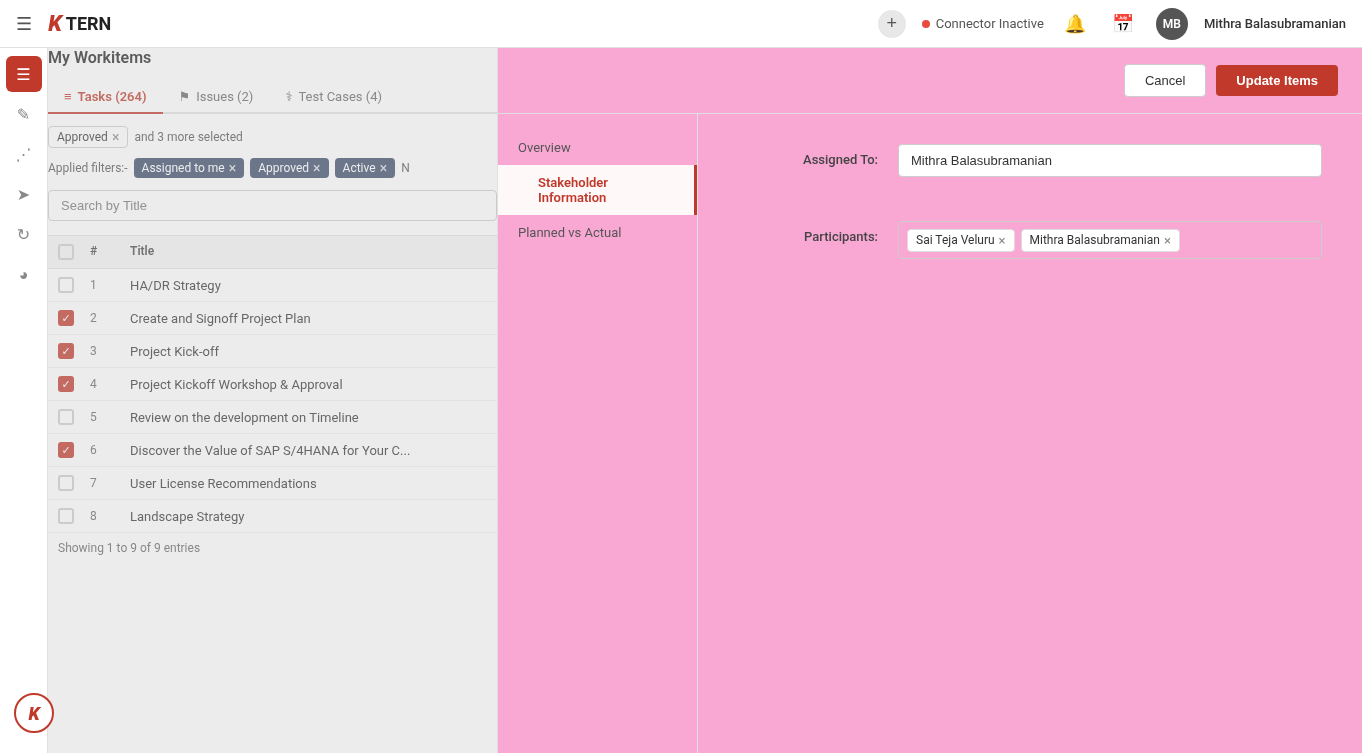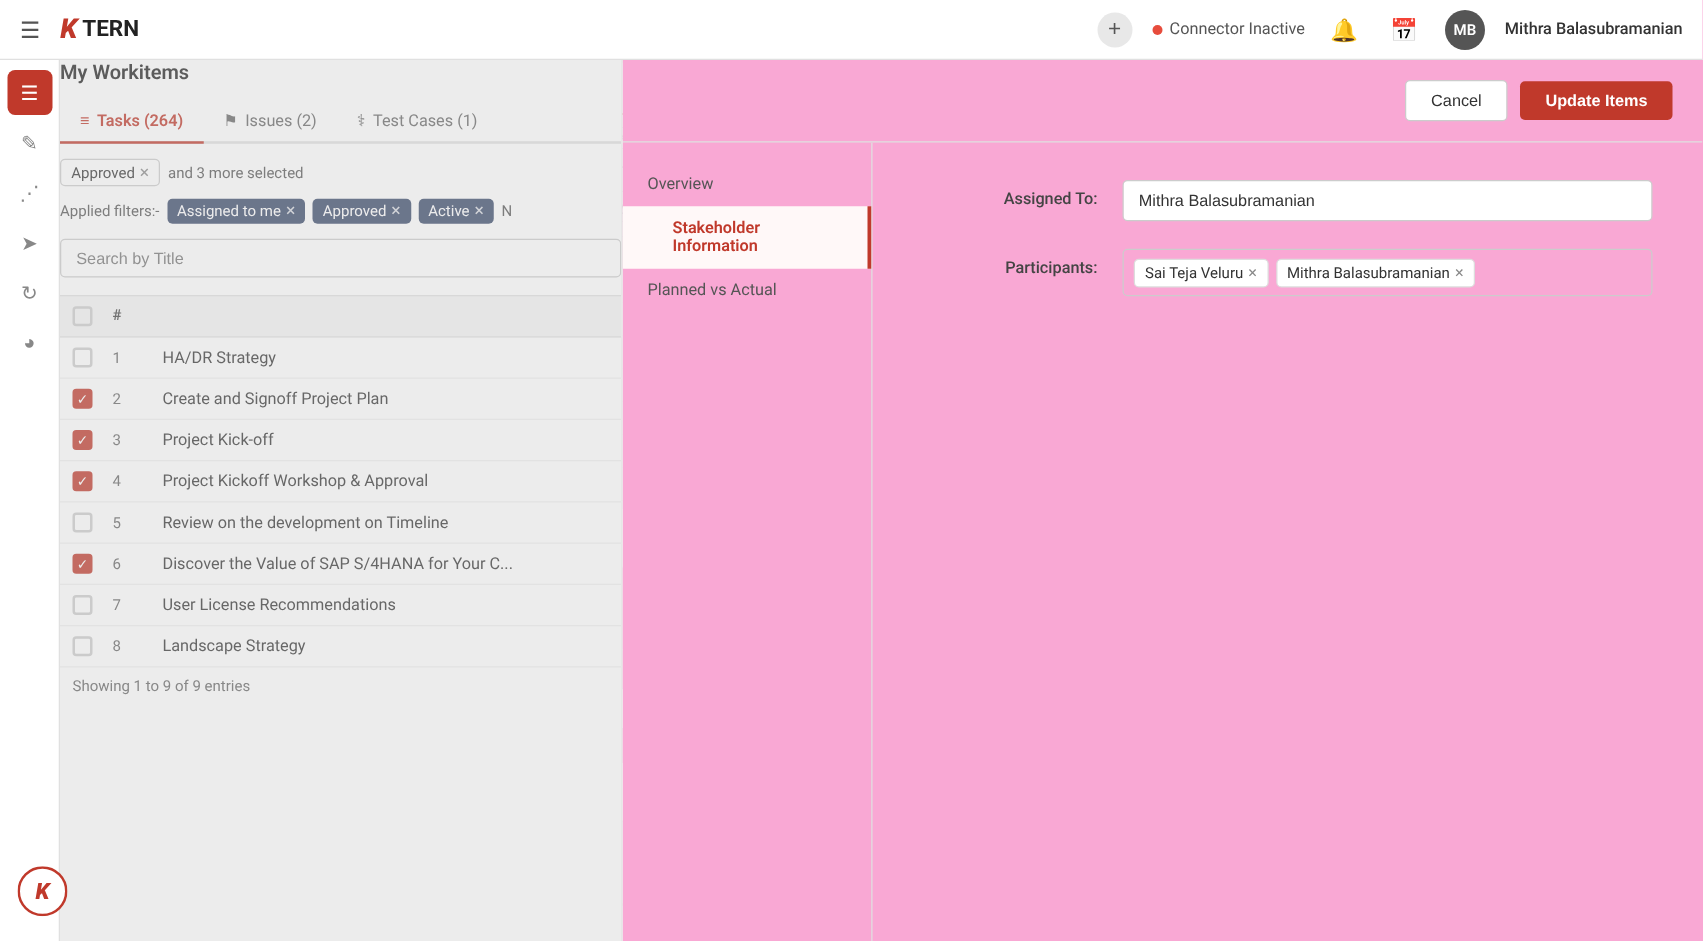--- a/index.html
+++ b/index.html
@@ -172,21 +172,21 @@
     .bulk-nav-title { font-size: 16px; font-weight: 700; color: #222; padding: 0 20px 16px; }
     .bulk-nav-item {
       padding: 10px 20px; font-size: 13px; color: #555; cursor: pointer;
     }
     .bulk-nav-item.active { color: #c0392b; border-right: 3px solid #c0392b; font-weight: 600; background: #fff8f8; padding-left: 40px; }
 
     
     .bulk-form { flex: 1; padding: 30px 40px; overflow-y: auto; }
 
     .form-row {
-      display: flex; align-items: flex-start; margin-bottom: 22px; gap: 20px;
+      display: flex; align-items: flex-start; margin-bottom: 44px; gap: 20px;
     }
     .form-label {
       width: 140px; min-width: 140px; text-align: right;
       font-size: 13px; color: #444; padding-top: 8px; font-weight: 500;
     }
     .form-input {
       flex: 1; padding: 8px 12px; border: 1px solid #ccc; border-radius: 4px;
       font-size: 13px; color: #333; outline: none; max-width: 500px;
     }
     .form-tags {
@@ -267,21 +267,21 @@
         <div class="tab active">
           <span>≡</span>
           <span>Tasks (264)</span>
         </div>
         <div class="tab">
           <span>⚑</span>
           <span>Issues (2)</span>
         </div>
         <div class="tab">
           <span>⚕</span>
-          <span>Test Cases (1)</span>
+          <span>Test Cases (4)</span>
         </div>
       </div>
 
       
       <div class="selected-badges">
         <div class="badge">
           <span>Approved</span>
           <span class="badge-x">×</span>
         </div>
         <span class="more-selected">and 3 more selected</span>
@@ -307,20 +307,21 @@
 
       
       <input class="search-box" type="text" placeholder="Search by Title" style="">
 
       
       <div class="table-header">
         <div>
           <div class="cb"></div>
         </div>
         <div>#</div>
+        <div>Title</div>
       </div>
 
       
       <div id="table-rows">
           <div class="table-row">
       <div>
         <div class="cb "></div>
       </div>
       <div class="row-num">1</div>
       <div class="row-title">HA/DR Strategy</div>

